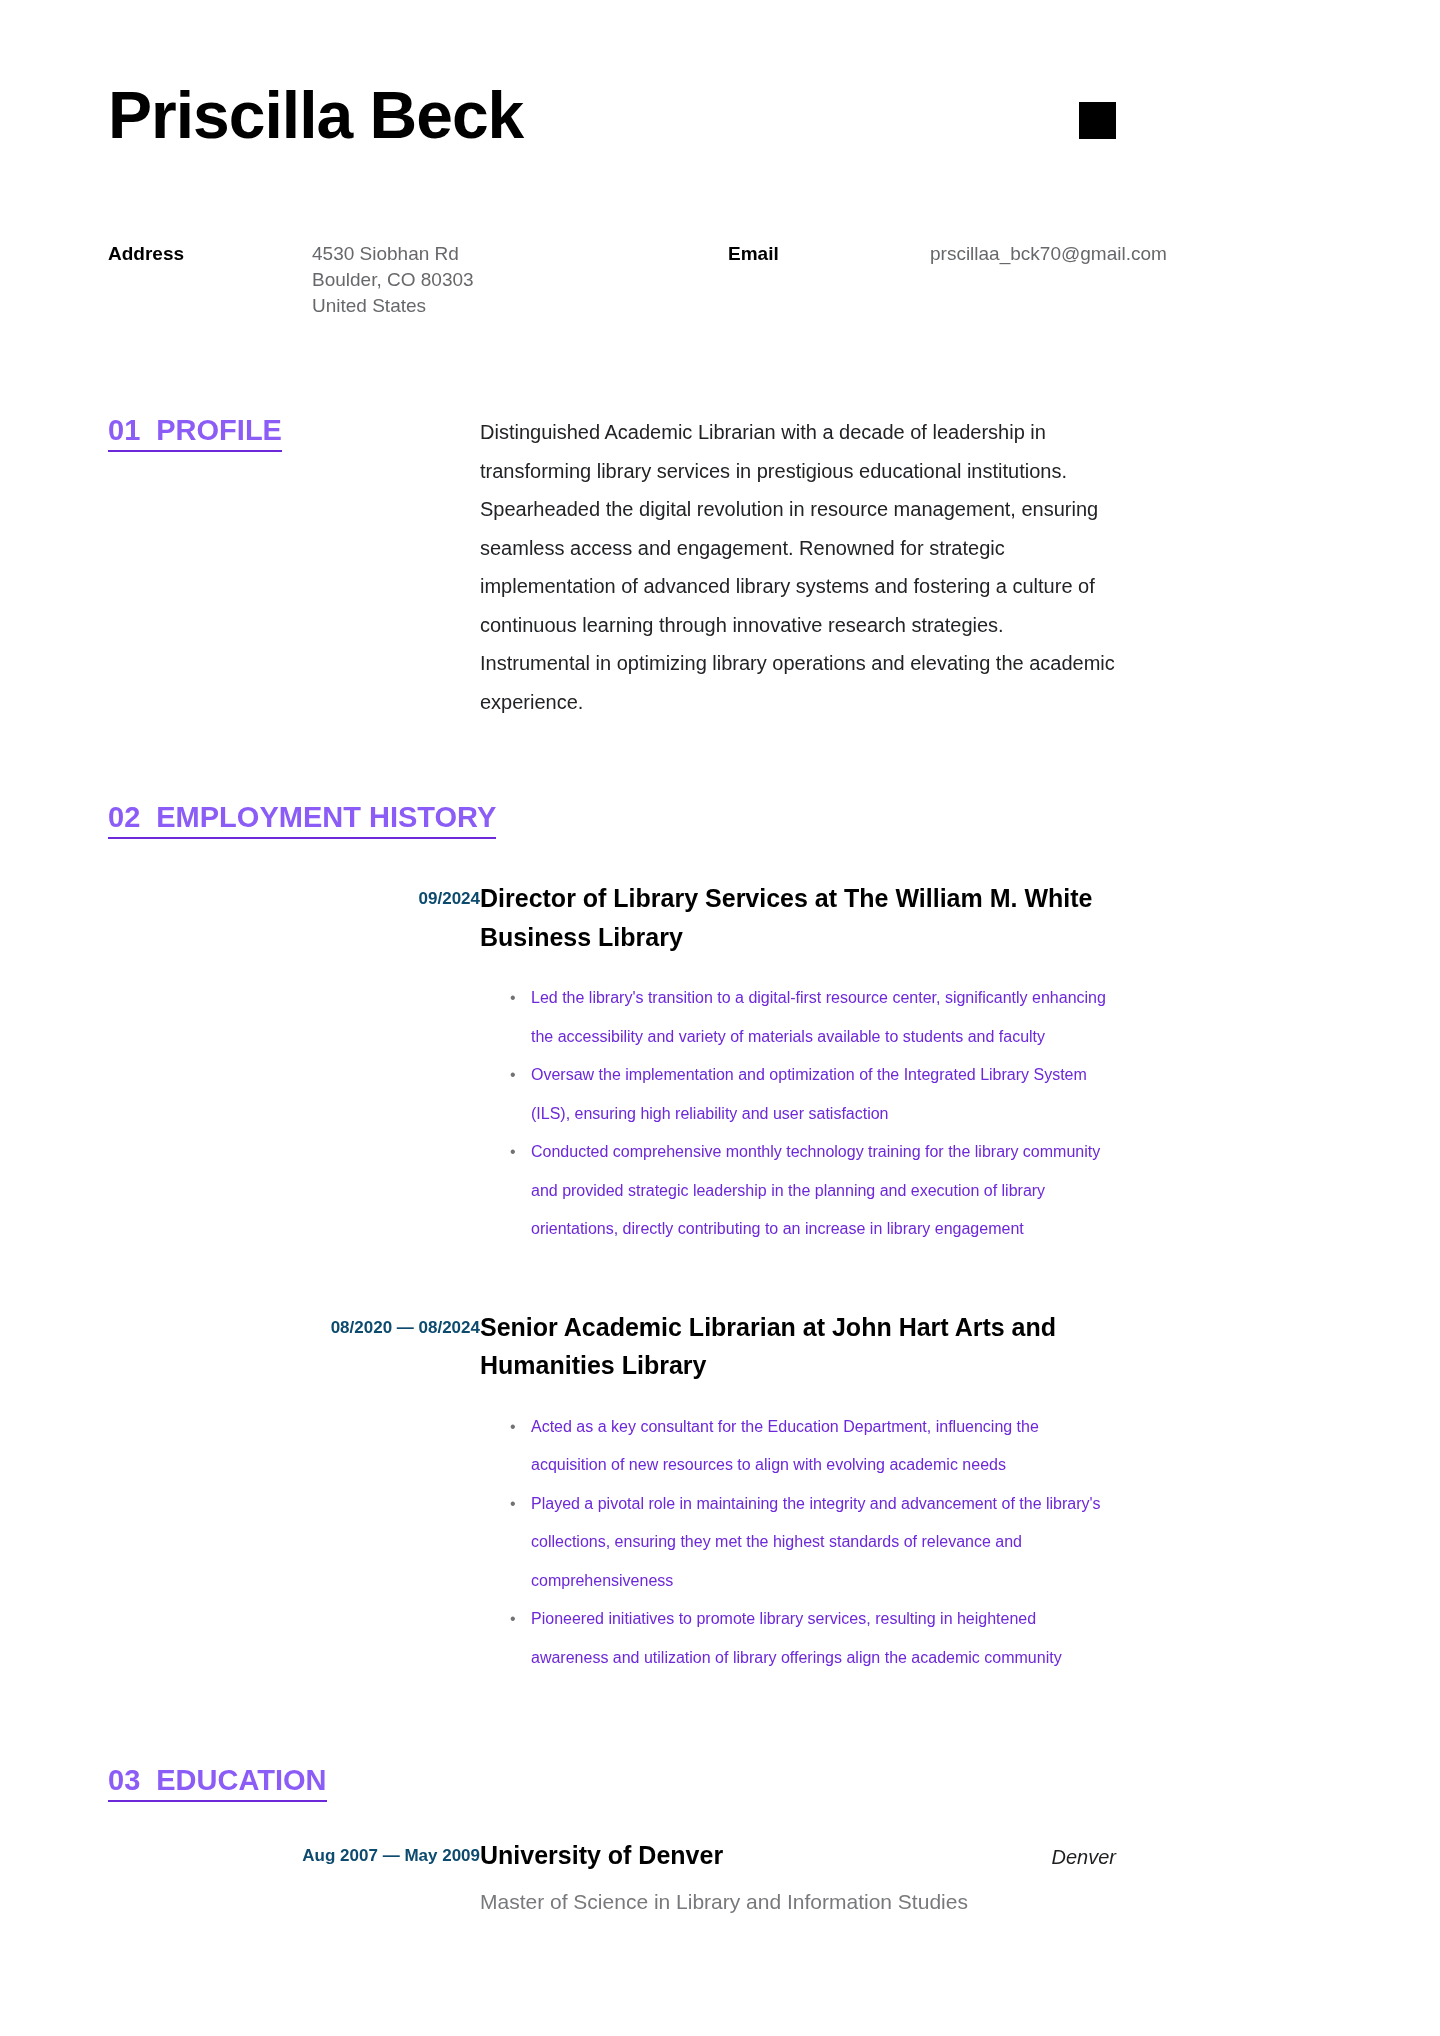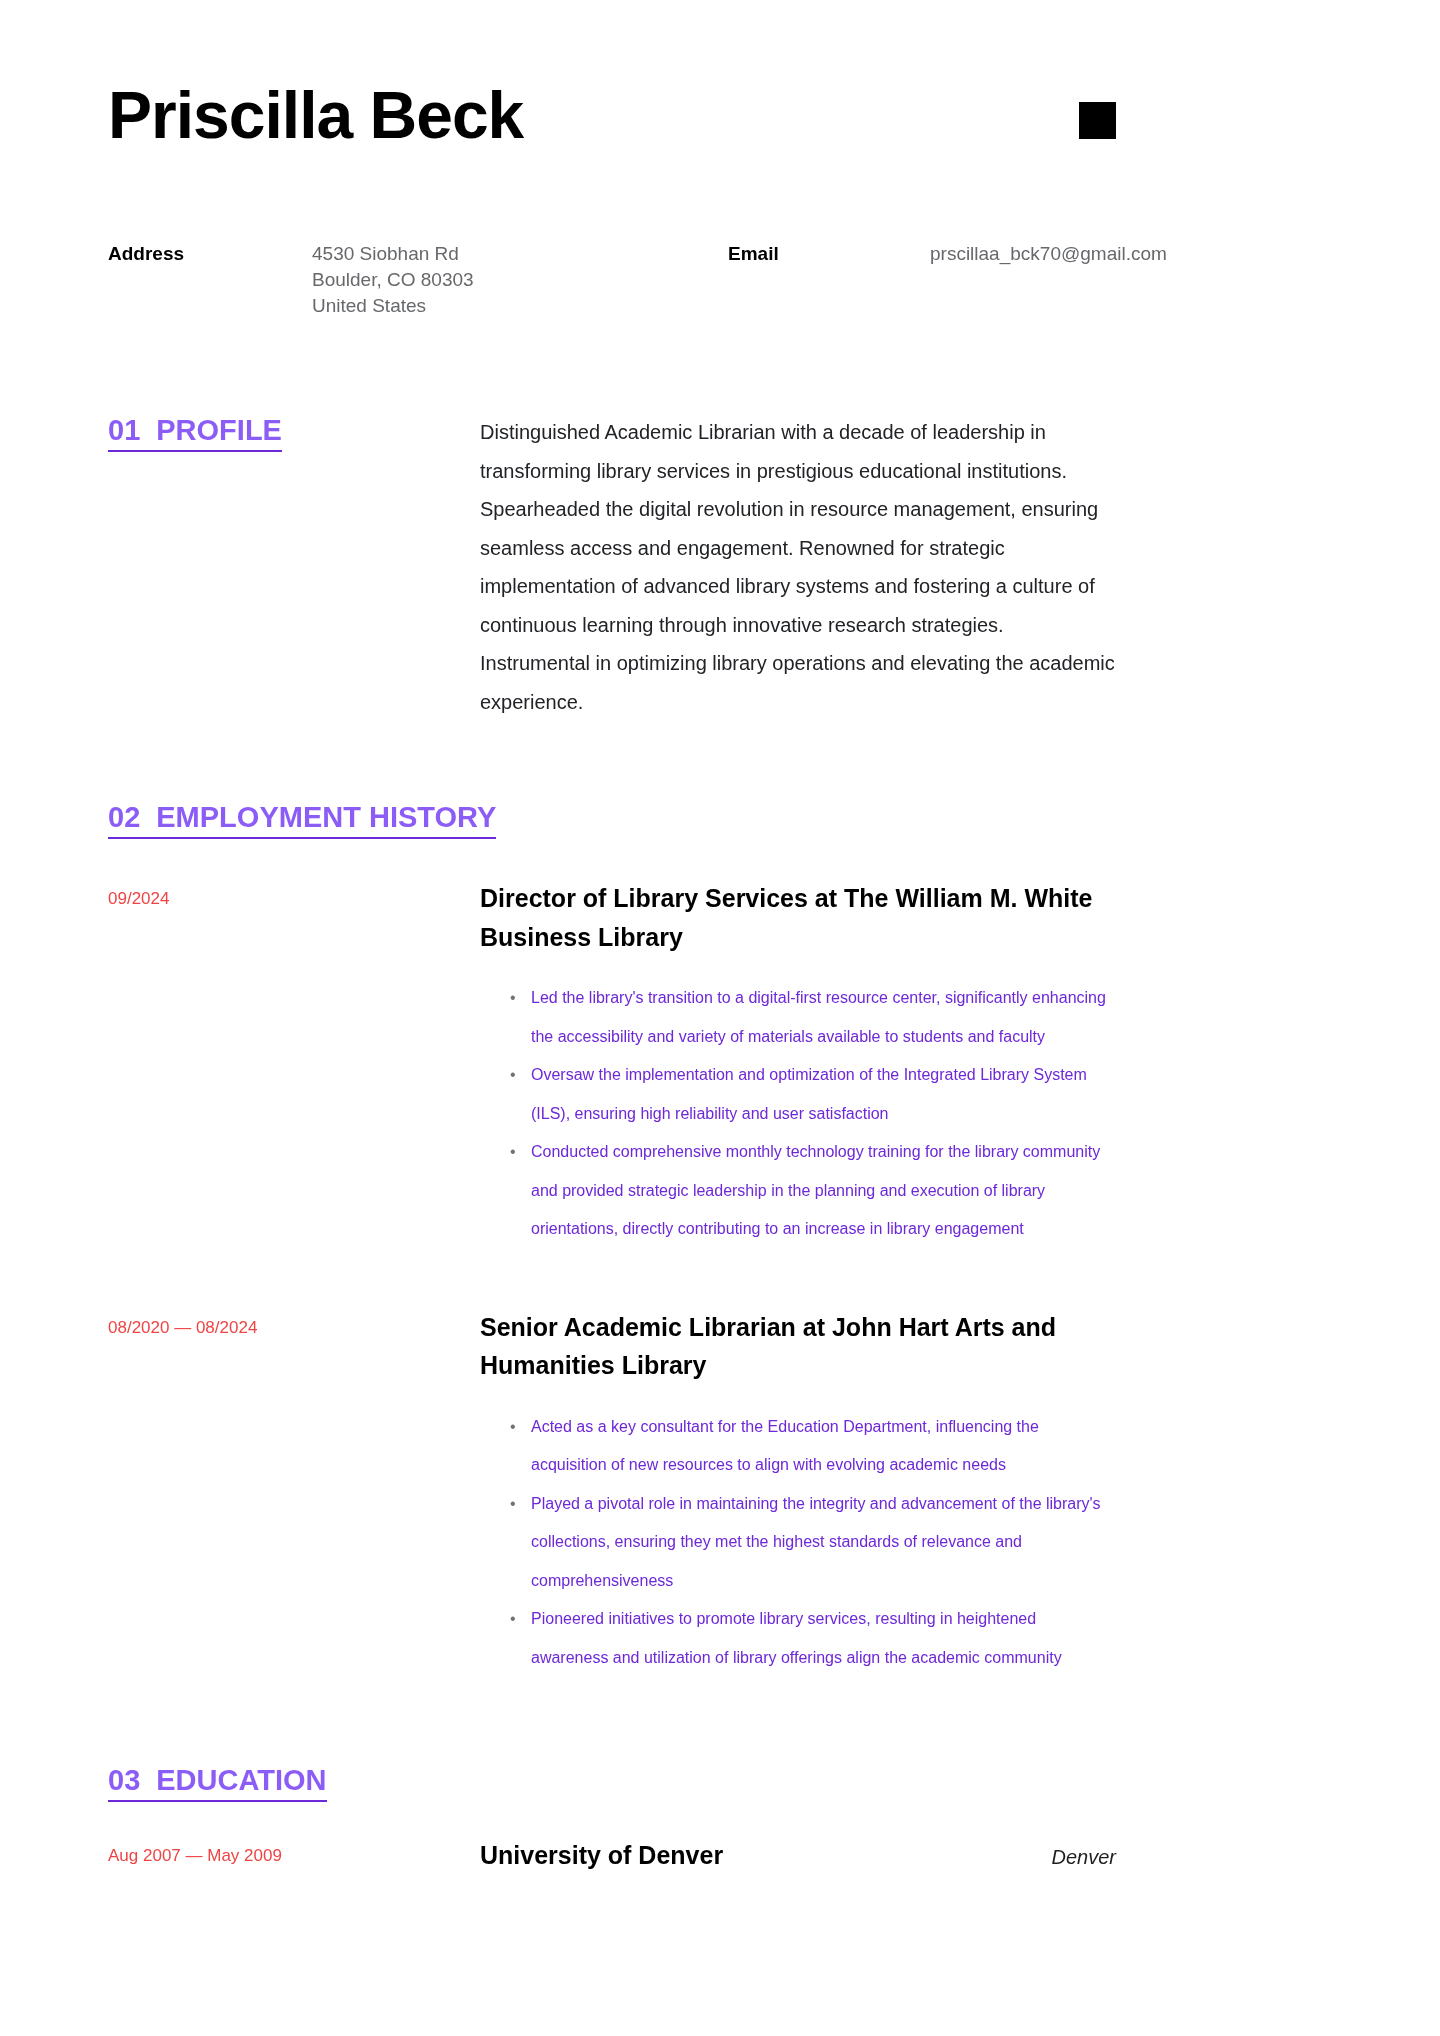--- a/index.html
+++ b/index.html
@@ -68,22 +68,22 @@
 
   
   .employment-section { margin-top: 79px; }
   .education-section { margin-top: 86px; }
 
   .entry { margin-top: 40px; }
   .entry.second { margin-top: 59px; }
   .edu-entry { margin-top: 34px; }
 
   .entry-dates {
-    font-size: 17px; font-weight: 400; line-height: 20px;
-    padding-top: 10px; color: #ef4444;
+    font-size: 17px; font-weight: 700; line-height: 20px;
+    padding-top: 10px; color: #0c4a6e; text-align: right;
   }
   .entry-title {
     font-size: 25px; font-weight: 700; line-height: 38.5px;
     max-width: 680px; color: #000;
   }
   .bullets {
     list-style: none;
     margin-top: 23px;
   }
   .bullets li {
@@ -181,17 +181,18 @@
       <span class="num">03</span><span>EDUCATION</span>
     </div>
 
     <div class="edu-entry two-col">
       <div class="entry-dates">Aug 2007 — May 2009</div>
       <div>
         <div class="edu-title-row">
           <div class="edu-school">University of Denver</div>
           <div class="edu-location">Denver</div>
         </div>
+        <div class="edu-degree">Master of Science in Library and Information Studies</div>
       </div>
     </div>
   </div>
 
 </div>
 
 </body></html>

